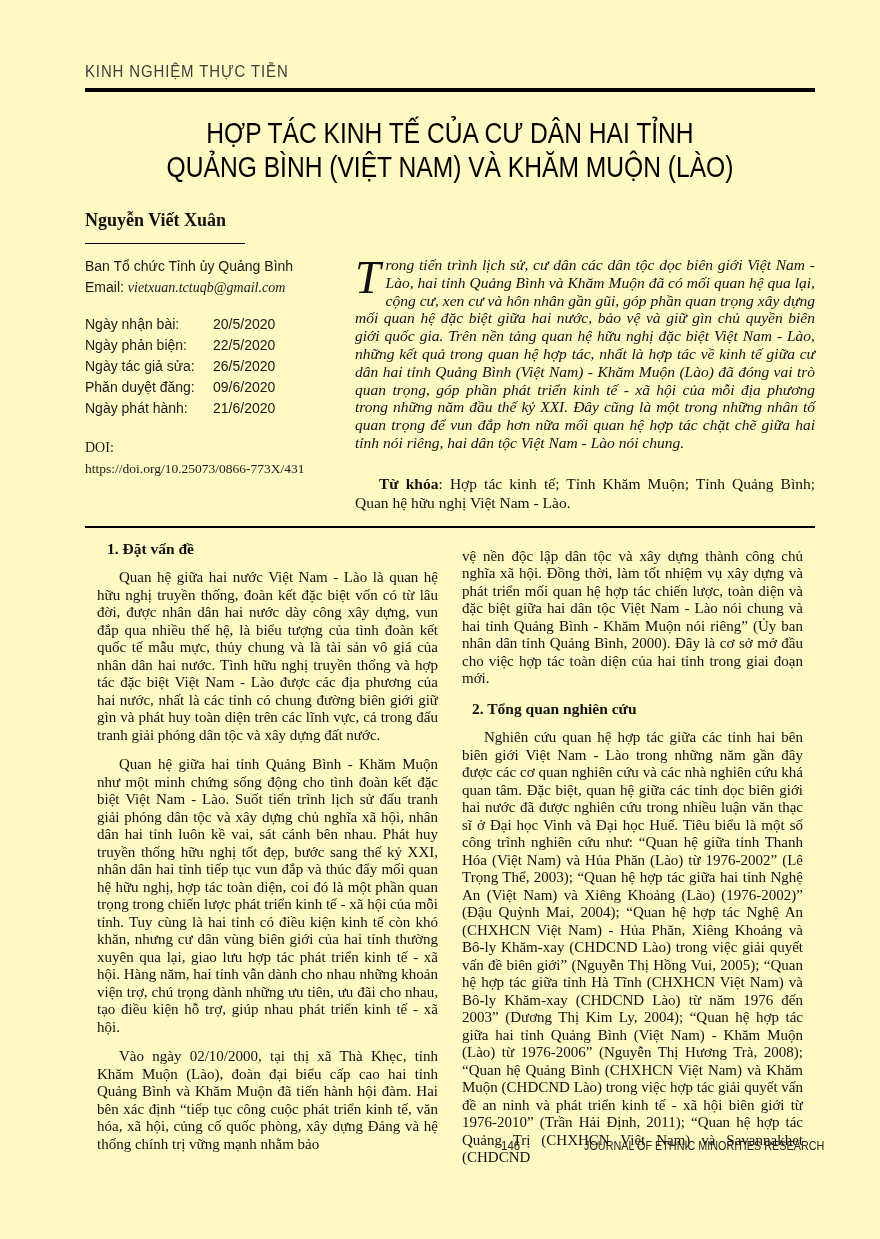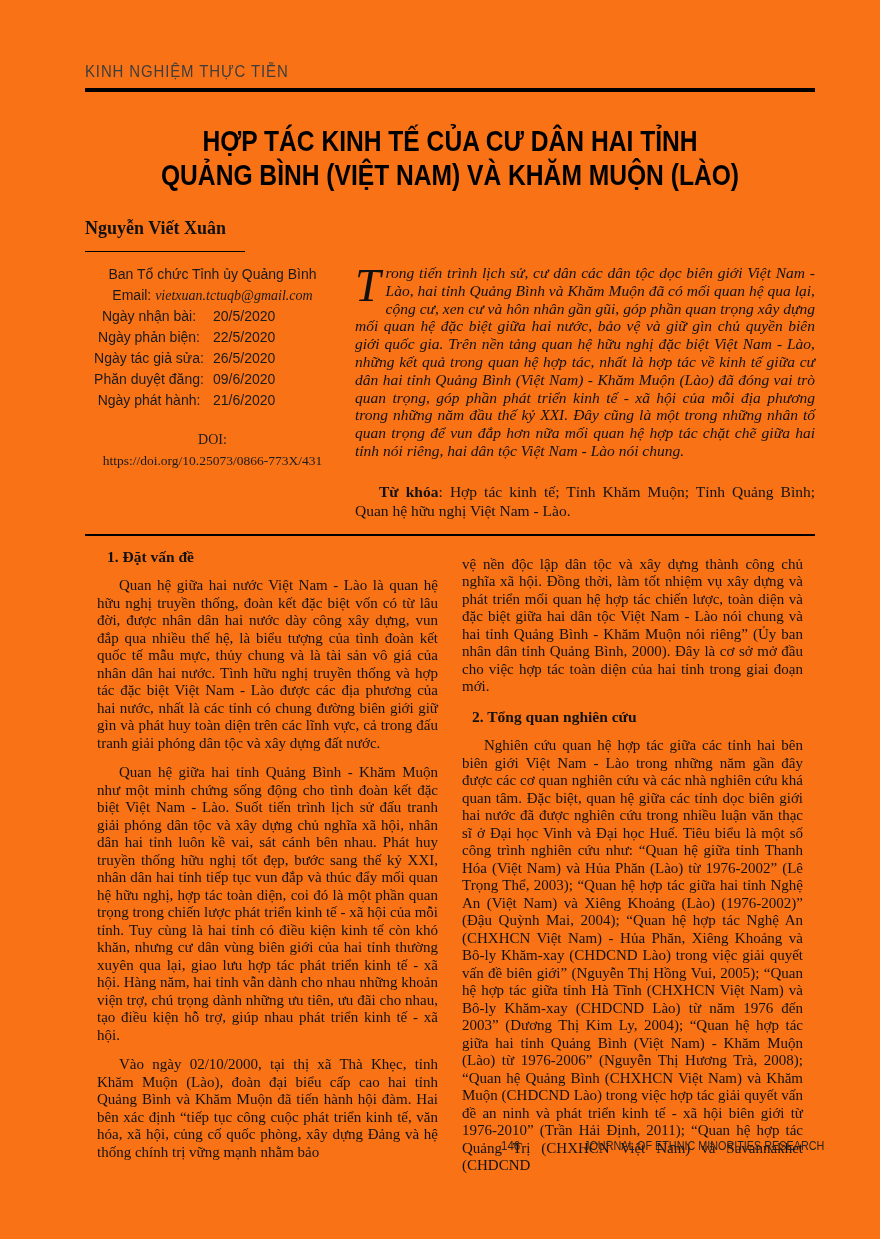--- a/index.html
+++ b/index.html
@@ -1,40 +1,40 @@
 <!DOCTYPE html>
 <html><head>
 <meta charset="utf-8">
 <style>
   html,body{margin:0;padding:0;background:#e8e8e8;}
   .page{
-    position:relative;width:880px;height:1239px;background:#f97316;margin:0 auto;
+    position:relative;width:880px;height:1239px;background:#fef9c3;margin:0 auto;
     font-family:"Liberation Serif", serif;color:#111;overflow:hidden;
   }
   .content{position:absolute;left:85px;right:65px;top:0;}
   
   .kicker{margin-top:62px;}
   .kicker span{
     display:inline-block;font-family:"Liberation Sans", sans-serif;
     font-size:17px;color:#3d3d3d;letter-spacing:1px;
     transform:scaleX(.88);transform-origin:left center;white-space:nowrap;
   }
   .rule-thick{height:4px;background:#000;margin-top:6px;}
   
-  .title{margin-top:32px;text-align:center;font-family:"Liberation Sans", sans-serif;font-weight:bold;}
+  .title{margin-top:24px;text-align:center;font-family:"Liberation Sans", sans-serif;font-weight:normal;}
   .title div{font-size:30px;line-height:34px;transform:scaleX(.82);transform-origin:center;white-space:nowrap;color:#000;}
   
   .author{margin-top:26px;font-size:18px;font-weight:bold;}
   .author-rule{width:160px;height:1px;background:#000;margin-top:12px;}
   
   .meta-row{display:flex;margin-top:12px;}
   .info-col{width:255px;flex:0 0 255px;margin-right:15px;
-    font-family:"Liberation Sans", sans-serif;font-size:14px;line-height:21px;color:#1a1a1a;text-align:center;}
+    font-family:"Liberation Sans", sans-serif;font-size:14px;line-height:21px;color:#1a1a1a;}
   .info-col .email-val{font-family:"Liberation Serif", serif;font-style:italic;}
-  .dates{}
+  .dates{margin-top:16px;}
   .date-row{display:flex;}
   .date-row .lbl{width:128px;flex:0 0 128px;}
   .doi{margin-top:18px;font-family:Liberation Serif, serif;}
   .doi-url{font-size:13.5px;}
   .abstract-col{flex:1;text-align:justify;}
   .abstract-col p.abs{
     margin:0;font-style:italic;font-size:15.5px;line-height:17.8px;color:#101010;
   }
   .dropcap{
     float:left;font-size:46px;line-height:.78;padding:4px 5px 0 0;

